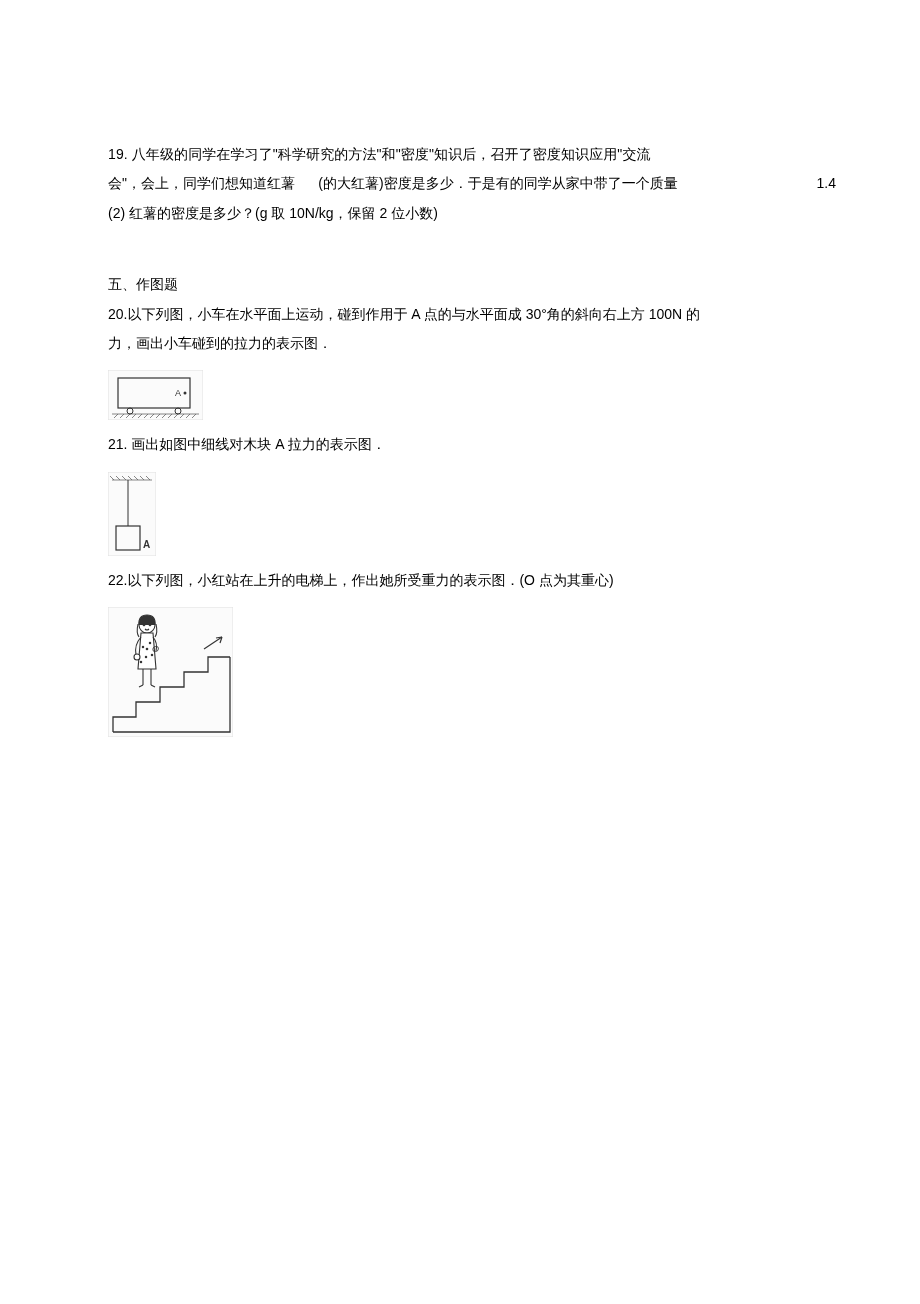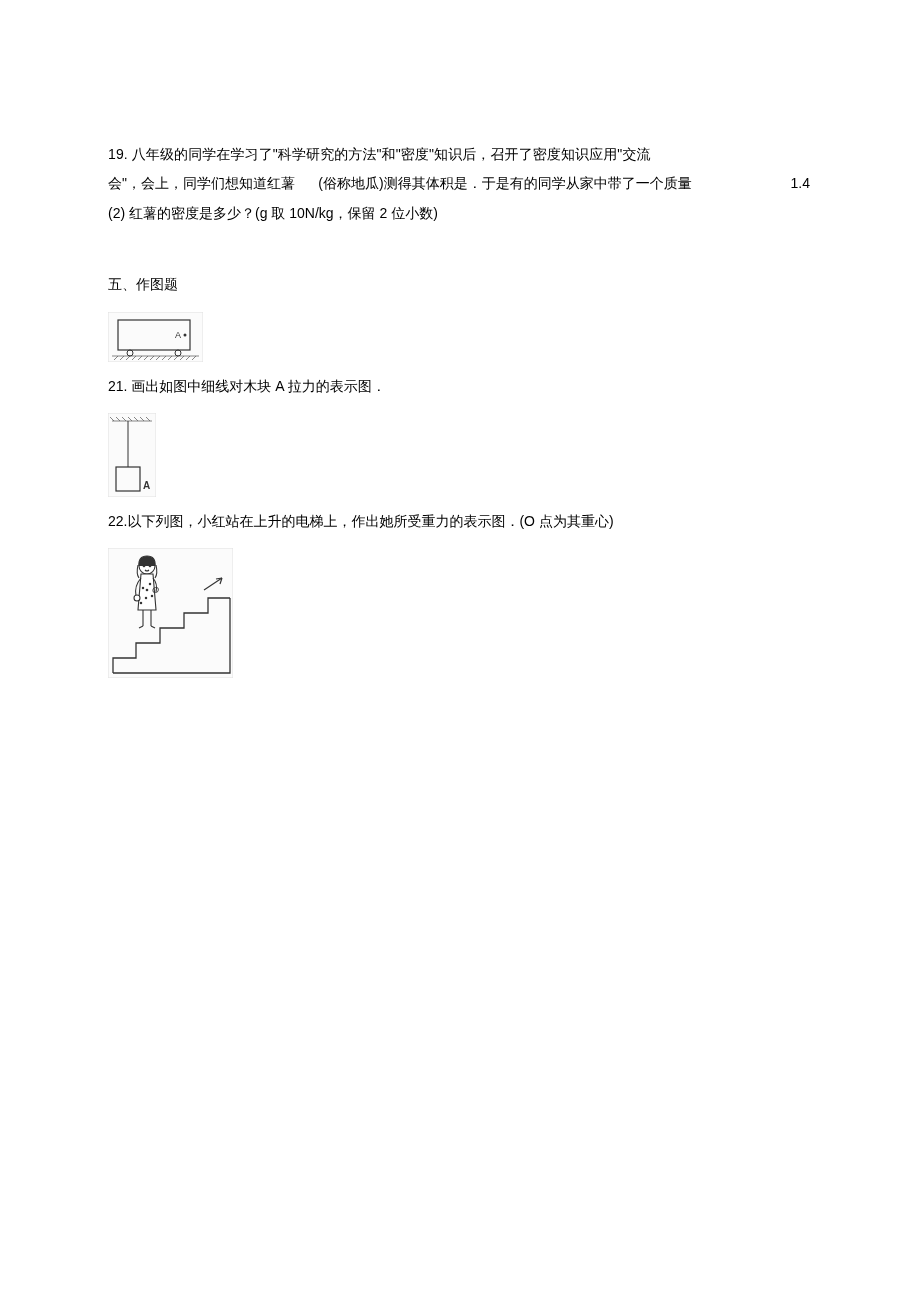--- a/index.html
+++ b/index.html
@@ -7,21 +7,21 @@
     padding: 0;
     width: 920px;
     height: 1304px;
     background: #ffffff;
     font-family: "Microsoft YaHei", "SimSun", Arial, sans-serif;
     font-size: 14px;
     color: #000;
     line-height: 2.1;
   }
   .page {
-    padding: 140px 110px 60px 108px;
+    padding: 140px 84px 60px 108px;
     box-sizing: border-box;
   }
   .line {
     display: block;
   }
   .q19-line1 { letter-spacing: 0.1px; }
   .right-num {
     float: right;
     text-align: center;
   }
@@ -54,29 +54,31 @@
 <div class="page">
 
   <div>
     <span class="line q19-line1">
       <span>19.</span>
       <span>八年级的同学在学习了"科学研究的方法"和"密度"知识后，召开了密度知识应用"交流</span>
     </span>
     <span class="line clearfix">
       <span>会"，会上，同学们想知道红薯</span>
       &nbsp;&nbsp;&nbsp;&nbsp;
-      <span>(俗称地瓜)测得其体积是．于是有的同学从家中带了一个质量</span>
+      <span>(的大红薯)密度是多少．于是有的同学从家中带了一个质量</span>
       <span class="right-num">1.4</span>
     </span>
     <span class="line">(2) 红薯的密度是多少？(g 取 10N/kg，保留 2 位小数)</span>
   </div>
 
   <div class="section">五、作图题</div>
 
   <div>
+    <span class="line">20.以下列图，小车在水平面上运动，碰到作用于 A 点的与水平面成 30°角的斜向右上方 100N 的</span>
+    <span class="line">力，画出小车碰到的拉力的表示图．</span>
     <span class="fig">
       <svg width="95" height="50" viewBox="0 0 95 50">
         <rect x="0" y="0" width="95" height="50" fill="#fbfbfb" stroke="#e0e0e0" stroke-width="1"></rect>
 
         <g stroke="#555" stroke-width="0.7">
           <line x1="4" y1="44" x2="91" y2="44"></line>
           <line x1="6" y1="48" x2="10" y2="44"></line>
           <line x1="12" y1="48" x2="16" y2="44"></line>
           <line x1="18" y1="48" x2="22" y2="44"></line>
           <line x1="24" y1="48" x2="28" y2="44"></line>

